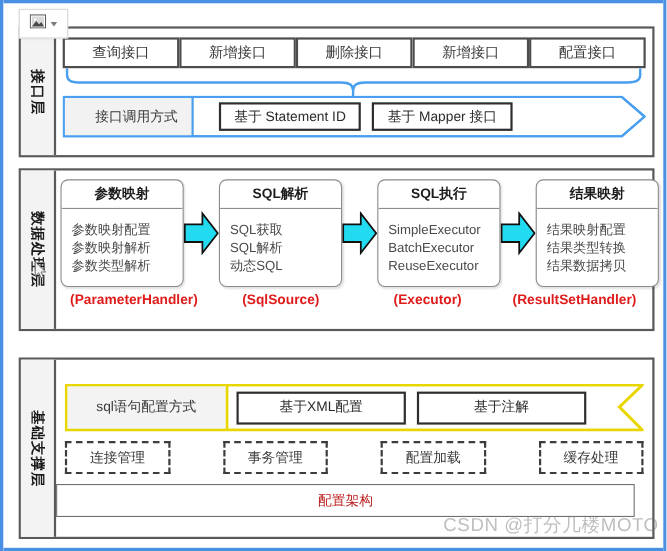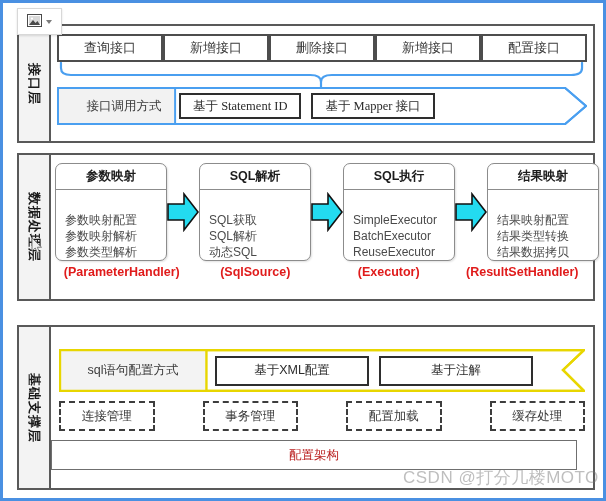--- a/index.html
+++ b/index.html
@@ -144,21 +144,21 @@
   #band-blue .band-label { width: 134px; }
   #band-yellow .band-label { width: 148px; }
 
   .band-items {
     position: absolute;
     top: 0; height: 100%;
     display: flex;
     align-items: center;
     gap: 10px;
   }
-  #band-blue .band-items { left: 122px; font-family: Liberation Serif, serif; }
+  #band-blue .band-items { left: 142px; }
   #band-yellow .band-items { left: 156px; }
 
   .band-btn {
     border: 2px solid #2e2e2e;
     background: #ffffff;
     display: flex;
     align-items: center;
     justify-content: center;
     font-size: 12.5px;
     color: #2b2b2b;
@@ -196,21 +196,21 @@
     align-items: center;
     justify-content: center;
     font-size: 12.5px;
     font-weight: bold;
     color: #1c1c1c;
   }
   .card-body {
     flex: 1 1 auto;
     display: flex;
     flex-direction: column;
-    justify-content: flex-end;
+    justify-content: center;
     padding-left: 9px;
     gap: 1px;
   }
   .card-body div {
     font-size: 12px;
     color: #4a4a4a;
     line-height: 1.25;
     white-space: nowrap;
   }
   .arrow-gap {

